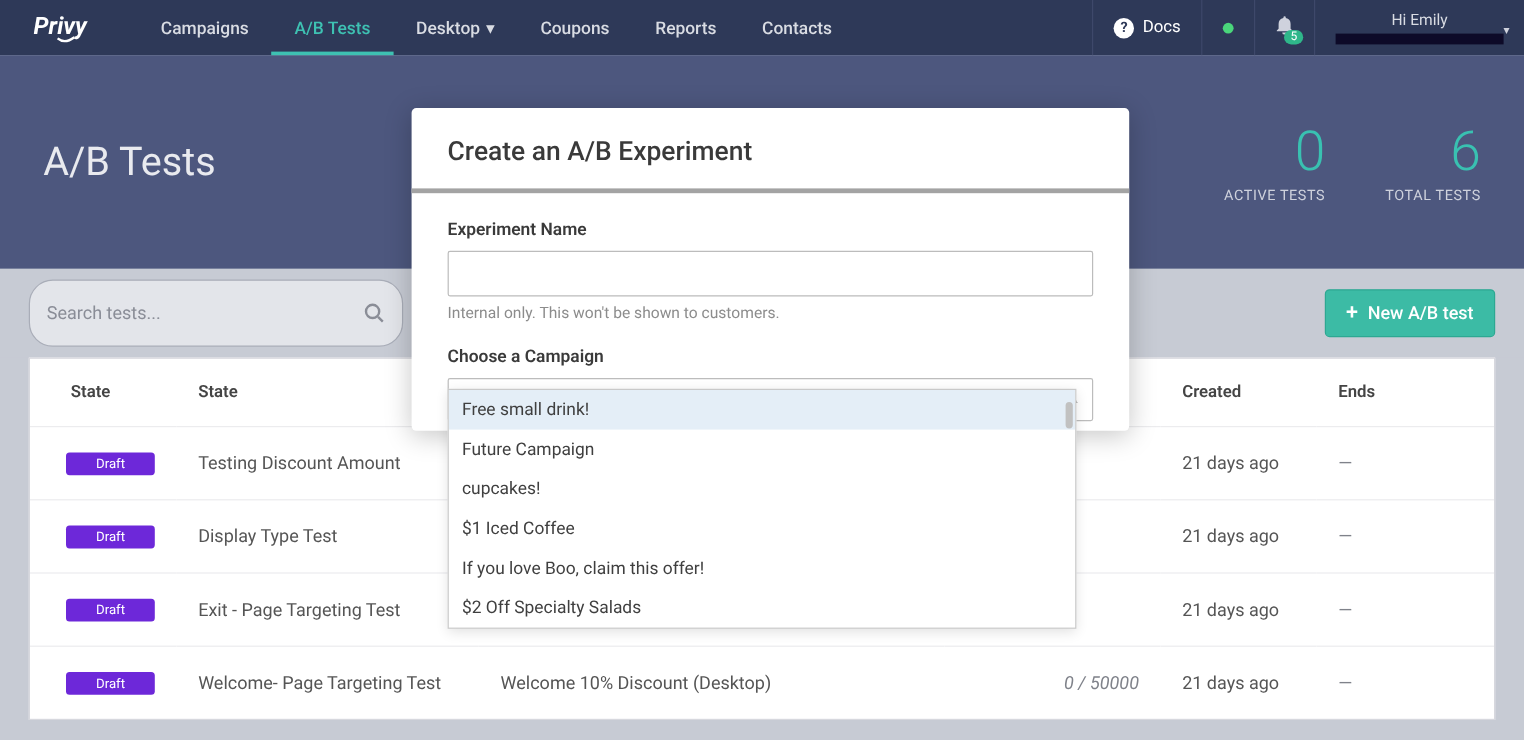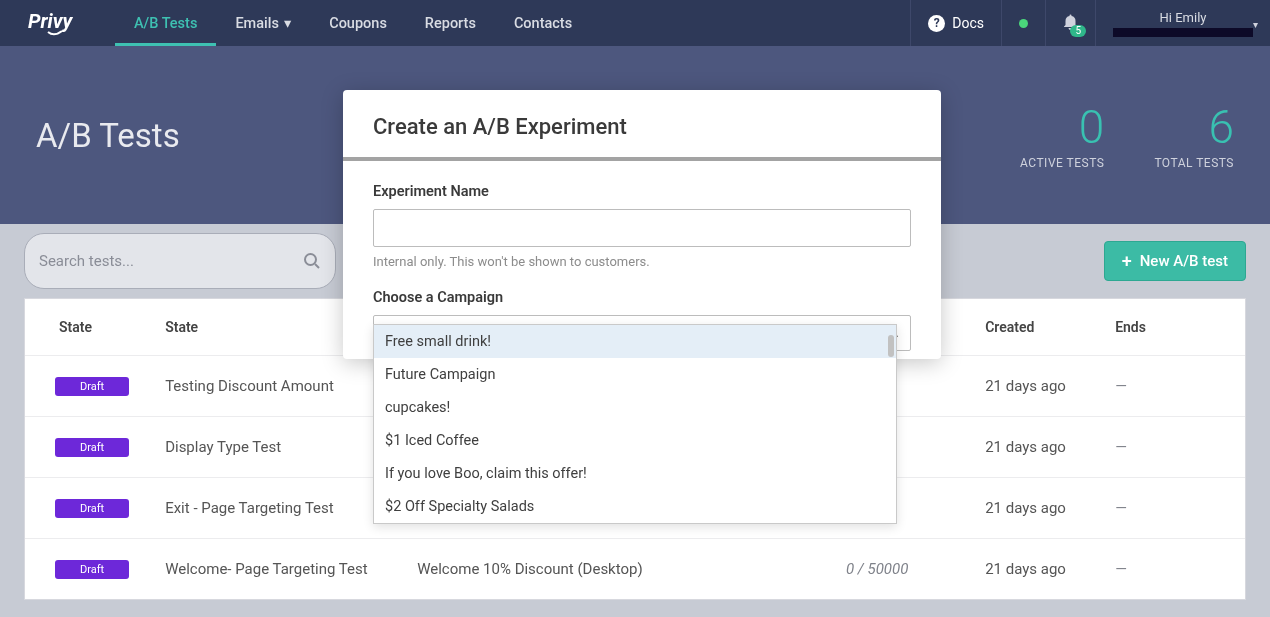--- a/index.html
+++ b/index.html
@@ -38,21 +38,21 @@
 th{text-align:left;padding:20px 18px;font-size:14px;font-weight:600;color:#444}
 th:first-child{padding-left:34px}
 td{padding:20px 18px;border-top:1px solid #ececee;font-size:15px;color:#555;vertical-align:middle}
 td:first-child{padding-left:30px}
 .state-badge{display:inline-block;background:#6d28d9;color:#fff;font-size:11px;font-weight:400;padding:3px 25px;border-radius:3px}
 .sess{color:#7f828a;font-style:italic}
 .dash{color:#7f828a}
 .col-state{width:118px}
 .col-name{width:252px}
 .col-camp{width:388px}
-.col-sess{width:180px;text-align:center}
+.col-sess{width:180px;text-align:right}
 .col-created{width:130px}
 .overlay{position:absolute;inset:0;pointer-events:none}
 .modal{position:absolute;left:343px;top:90px;width:598px;background:#fff;border-radius:4px;box-shadow:0 4px 22px rgba(0,0,0,.22);pointer-events:auto}
 .modal-head{padding:24px 30px 18px 30px;border-bottom:4px solid #a3a3a3}
 .modal-head h2{font-size:22px;font-weight:500;color:#3a3a3a}
 .modal-body{padding:22px 30px 8px 30px}
 .field-label{font-size:14.5px;font-weight:600;color:#3a3a3a;margin-bottom:9px}
 .text-input{width:100%;height:38px;border:1px solid #bcbcbc;border-radius:2px;padding:0 10px;font-size:14px;outline:none}
 .hint{font-size:13px;color:#8c8c8c;margin-top:7px}
 .field2{margin-top:20px}
@@ -68,25 +68,28 @@
 <body>
 
 <div class="topnav">
   <div class="logo">
     <svg width="60" height="26" viewBox="0 0 60 26">
         <text x="0" y="18" font-family="cursive" font-size="20" font-style="italic" font-weight="bold" fill="#fff">Privy</text>
         <path d="M20 22 q6 5 14 -1" stroke="#fff" stroke-width="2" fill="none"></path>
       </svg>
   </div>
   <div class="nav-items">
+    <div class="nav-item">
+        <span>Campaigns</span>
+      </div>
     <div class="nav-item active">
         <span>A/B Tests</span>
       </div>
     <div class="nav-item">
-        <span>Emails</span>
+        <span>Desktop</span>
         <span class="caret">▾</span>
       </div>
     <div class="nav-item">
         <span>Coupons</span>
       </div>
     <div class="nav-item">
         <span>Reports</span>
       </div>
     <div class="nav-item">
         <span>Contacts</span>

